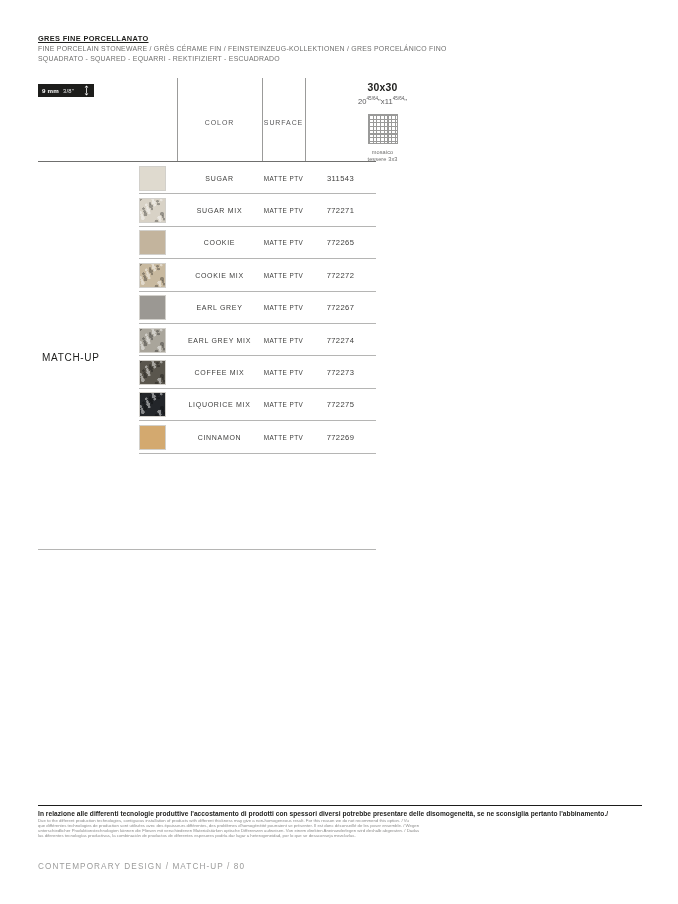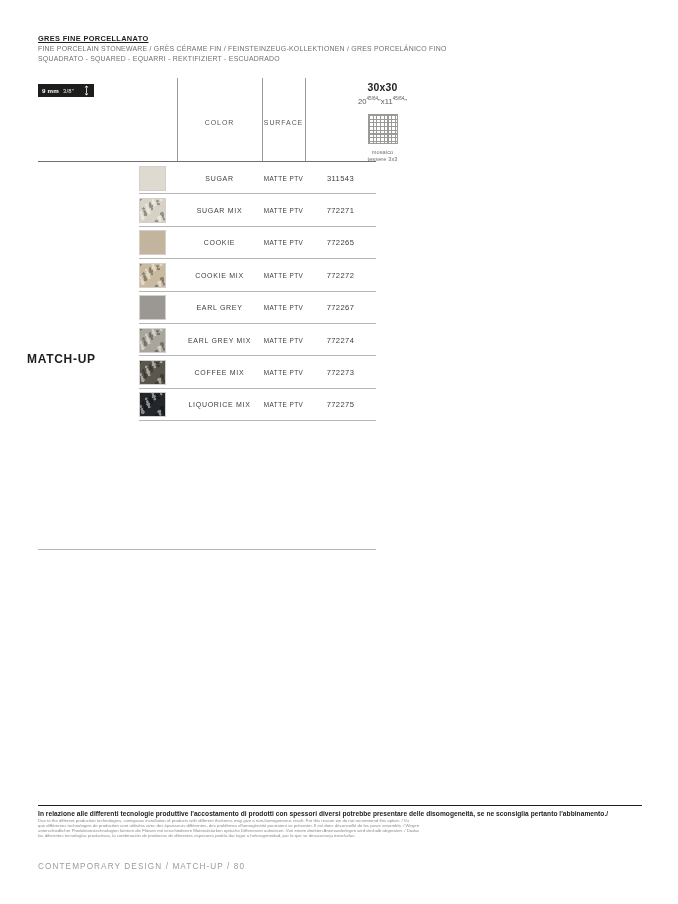--- a/index.html
+++ b/index.html
@@ -96,22 +96,22 @@
     position:absolute;left:224px;width:43px;text-align:center;
     font-size:6.4px;letter-spacing:.45px;color:#3c3c3b;text-transform:uppercase;
   }
   .code-cell{
     position:absolute;left:267px;width:71px;text-align:center;
     font-size:7.6px;letter-spacing:.4px;color:#3c3c3b;
   }
 
   
   .match-label{
-    position:absolute;left:27px;top:352px;
-    font-size:12px;font-weight:bold;letter-spacing:.7px;color:#1d1d1b;
+    position:absolute;left:42px;top:352px;
+    font-size:10px;font-weight:normal;letter-spacing:.7px;color:#1d1d1b;
     text-transform:uppercase;
   }
 
   
   .table-bottom{position:absolute;left:38px;top:549px;width:338px;height:1px;background:#b5b5b4;}
 
   
   .footnote{position:absolute;left:38px;top:805px;width:604px;}
   .fn-rule{height:1px;background:#1d1d1b;width:604px;}
   .fn-bold{
@@ -253,20 +253,29 @@
           <div class="swatch-cell">
             <div class="swatch" style="background: rgb(35, 38, 42);">
               <div class="spk" style="background-image: radial-gradient(circle at 0% 0%, rgba(0, 0, 0, 0.3) 0px, rgba(0, 0, 0, 0.3) 1.7px, transparent 2.1px), radial-gradient(circle at 37% 61%, rgba(255, 255, 255, 0.45) 0px, rgba(255, 255, 255, 0.45) 1.1px, transparent 1.5px), radial-gradient(circle at 74% 22%, rgba(0, 0, 0, 0.3) 0px, rgba(0, 0, 0, 0.3) 1.1px, transparent 1.5px), radial-gradient(circle at 11% 83%, rgba(255, 255, 255, 0.45) 0px, rgba(255, 255, 255, 0.45) 1.7px, transparent 2.1px), radial-gradient(circle at 48% 44%, rgba(0, 0, 0, 0.3) 0px, rgba(0, 0, 0, 0.3) 1.1px, transparent 1.5px), radial-gradient(circle at 85% 5%, rgba(255, 255, 255, 0.45) 0px, rgba(255, 255, 255, 0.45) 1.1px, transparent 1.5px), radial-gradient(circle at 22% 66%, rgba(0, 0, 0, 0.3) 0px, rgba(0, 0, 0, 0.3) 1.7px, transparent 2.1px), radial-gradient(circle at 59% 27%, rgba(255, 255, 255, 0.45) 0px, rgba(255, 255, 255, 0.45) 1.1px, transparent 1.5px), radial-gradient(circle at 96% 88%, rgba(0, 0, 0, 0.3) 0px, rgba(0, 0, 0, 0.3) 1.1px, transparent 1.5px), radial-gradient(circle at 33% 49%, rgba(255, 255, 255, 0.45) 0px, rgba(255, 255, 255, 0.45) 1.7px, transparent 2.1px), radial-gradient(circle at 70% 10%, rgba(0, 0, 0, 0.3) 0px, rgba(0, 0, 0, 0.3) 1.1px, transparent 1.5px), radial-gradient(circle at 7% 71%, rgba(255, 255, 255, 0.45) 0px, rgba(255, 255, 255, 0.45) 1.1px, transparent 1.5px), radial-gradient(circle at 44% 32%, rgba(0, 0, 0, 0.3) 0px, rgba(0, 0, 0, 0.3) 1.7px, transparent 2.1px), radial-gradient(circle at 81% 93%, rgba(255, 255, 255, 0.45) 0px, rgba(255, 255, 255, 0.45) 1.1px, transparent 1.5px), radial-gradient(circle at 18% 54%, rgba(0, 0, 0, 0.3) 0px, rgba(0, 0, 0, 0.3) 1.1px, transparent 1.5px), radial-gradient(circle at 55% 15%, rgba(255, 255, 255, 0.45) 0px, rgba(255, 255, 255, 0.45) 1.7px, transparent 2.1px), radial-gradient(circle at 92% 76%, rgba(0, 0, 0, 0.3) 0px, rgba(0, 0, 0, 0.3) 1.1px, transparent 1.5px), radial-gradient(circle at 29% 37%, rgba(255, 255, 255, 0.45) 0px, rgba(255, 255, 255, 0.45) 1.1px, transparent 1.5px), radial-gradient(circle at 66% 98%, rgba(0, 0, 0, 0.3) 0px, rgba(0, 0, 0, 0.3) 1.7px, transparent 2.1px), radial-gradient(circle at 3% 59%, rgba(255, 255, 255, 0.45) 0px, rgba(255, 255, 255, 0.45) 1.1px, transparent 1.5px), radial-gradient(circle at 40% 20%, rgba(0, 0, 0, 0.3) 0px, rgba(0, 0, 0, 0.3) 1.1px, transparent 1.5px), radial-gradient(circle at 77% 81%, rgba(255, 255, 255, 0.45) 0px, rgba(255, 255, 255, 0.45) 1.7px, transparent 2.1px), radial-gradient(circle at 14% 42%, rgba(0, 0, 0, 0.3) 0px, rgba(0, 0, 0, 0.3) 1.1px, transparent 1.5px), radial-gradient(circle at 51% 3%, rgba(255, 255, 255, 0.45) 0px, rgba(255, 255, 255, 0.45) 1.1px, transparent 1.5px), radial-gradient(circle at 88% 64%, rgba(0, 0, 0, 0.3) 0px, rgba(0, 0, 0, 0.3) 1.7px, transparent 2.1px), radial-gradient(circle at 25% 25%, rgba(255, 255, 255, 0.45) 0px, rgba(255, 255, 255, 0.45) 1.1px, transparent 1.5px);"></div>
             </div>
           </div>
           <div class="name-cell">LIQUORICE MIX</div>
           <div class="surf-cell">MATTE PTV</div>
           <div class="code-cell">772275</div>
           <div class="rline"></div>
         </div>
+        <div class="row">
+          <div class="swatch-cell">
+            <div class="swatch" style="background: rgb(211, 169, 111);"></div>
+          </div>
+          <div class="name-cell">CINNAMON</div>
+          <div class="surf-cell">MATTE PTV</div>
+          <div class="code-cell">772269</div>
+          <div class="rline"></div>
+        </div>
       </div>
   </div>
 
   <div class="table-bottom"></div>
 
   <div class="match-label">MATCH-UP</div>
 
   <div class="footnote">
     <div class="fn-rule"></div>
     <div class="fn-bold">In relazione alle differenti tecnologie produttive l'accostamento di prodotti con spessori diversi potrebbe presentare delle disomogeneità, se ne sconsiglia pertanto l'abbinamento./</div>

